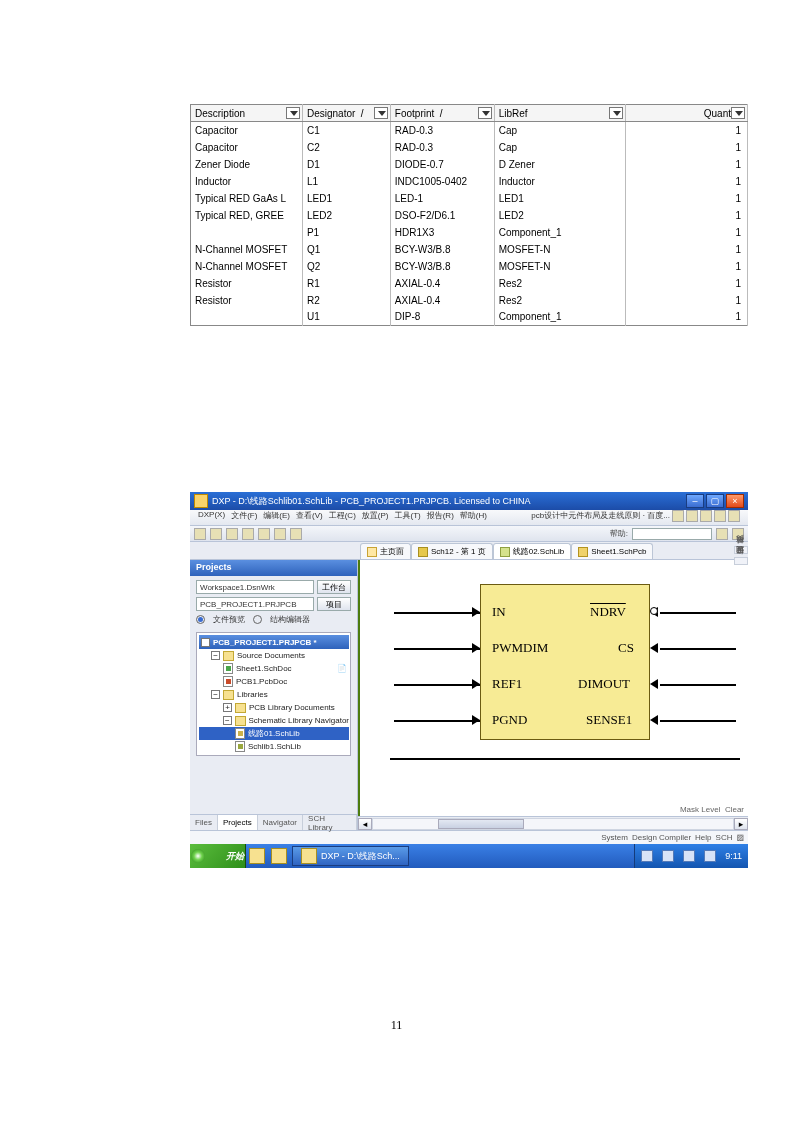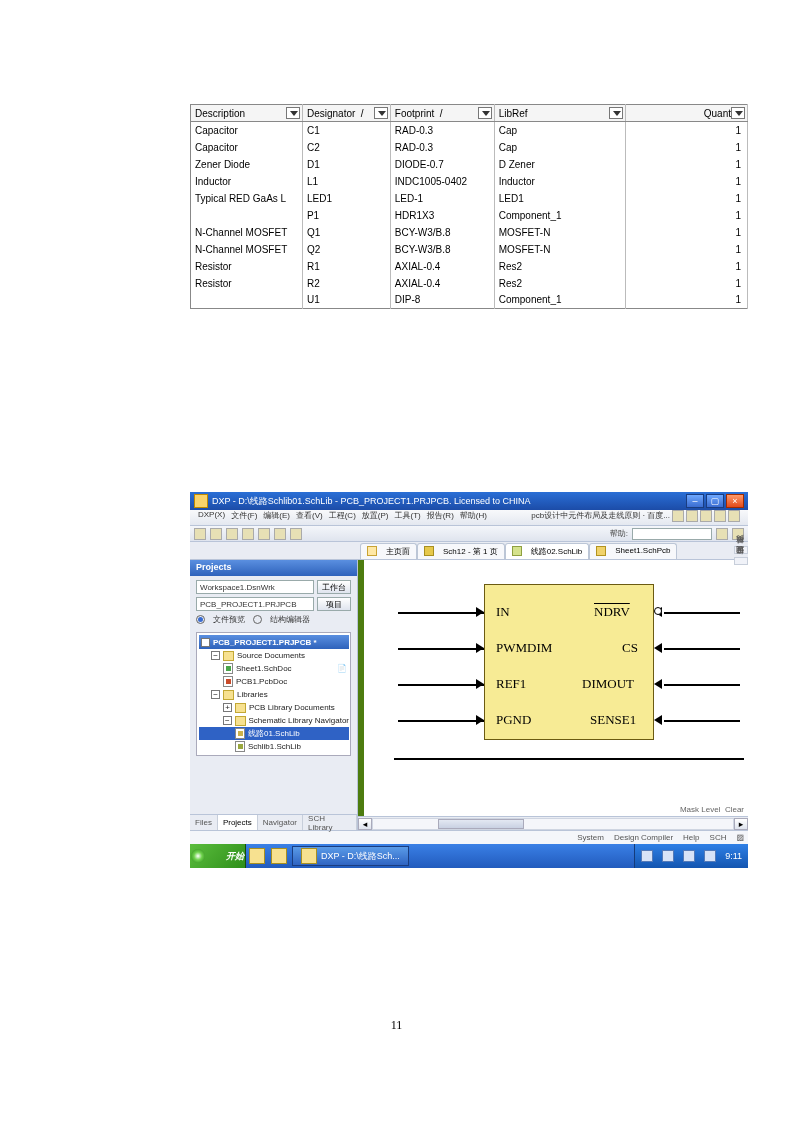--- a/index.html
+++ b/index.html
@@ -100,21 +100,21 @@
   }
   .toolbar2 .field{
     background:#fff; border:1px solid #9aa; height:12px; width:80px;
   }
   .doc-tabs {
     height: 18px; background:#e9ecf3; border-bottom:1px solid #b9c4d8;
     display:flex; align-items:flex-end; padding-left: 170px; gap:0;
     font-size:8px;
   }
   .dtab {
-    display:flex; align-items:flex-start; gap:9px;
+    display:flex; align-items:center; gap:3px;
     padding:2px 6px; border:1px solid #bcc6d6; border-bottom:none;
     background:#f7f8fb; height:16px;
     border-top-left-radius:3px; border-top-right-radius:3px;
   }
   .dtab .ticon{ width:10px; height:10px; }
   .tico-home{ background:#ffe8a5; border:1px solid #c9a334;}
   .tico-sch{ background:#e6c84b; border:1px solid #a88f20;}
   .tico-libsch{ background:#d5e28c; border:1px solid #8fa040;}
   .tico-sheet{ background:#f0d26a; border:1px solid #b39320;}
   .dtab.active { background:#fff; }
@@ -165,21 +165,21 @@
   .panel-bot-tabs{
     height:16px; border-top:1px solid #b9c4d8; display:flex; font-size:8px;
   }
   .panel-bot-tabs .bt{
     padding:2px 5px; border-right:1px solid #c7ceda; color:#555; display:flex; align-items:center;
   }
   .panel-bot-tabs .bt.active{ background:#fff; color:#000;}
   .canvas-wrap{ flex:1; display:flex; flex-direction:column; position:relative; }
   .canvas{
     flex:1; background:#fff; position:relative; overflow:hidden;
-    border-left:6px solid #4d7c0f;
+    border-left:2px solid #4d7c0f;
   }
   .chip{
     position:absolute; left:120px; top:24px; width:170px; height:156px;
     background:#f7eb95; border:1px solid #6b5b12;
   }
   .pinln{ position:absolute; height:0; border-top:2px solid #000;}
   .ptri{ position:absolute; width:0; height:0;}
   .ptri.left{ border-top:5px solid transparent; border-bottom:5px solid transparent; border-left:8px solid #000;}
   .ptri.right{ border-top:5px solid transparent; border-bottom:5px solid transparent; border-right:8px solid #000;}
   .pcirc{ position:absolute; width:8px; height:8px; border:1.5px solid #000; border-radius:50%; background:#fff;}
@@ -187,21 +187,21 @@
   .plabel.bar{ text-decoration: overline;}
   .scroll-h{
     height:14px; background:#e9ecf3; border-top:1px solid #b9c4d8;
     display:flex; align-items:center;
   }
   .sarrow{ width:14px; height:12px; background:linear-gradient(#fff,#dfe4ee); border:1px solid #aab; display:flex; align-items:center; justify-content:center;}
   .strack{ flex:1; height:12px; background:#f5f6fa; border:1px solid #cfd5e1; position:relative;}
   .sthumb{ position:absolute; left:18%; width:24%; top:0; bottom:0; background:linear-gradient(#e3e8f2,#c9d1e2); border:1px solid #aab;}
   .bottom-status{
     height:14px; background:#f4f6fa; border-top:1px solid #b9c4d8;
-    display:flex; align-items:center; font-size:8px; color:#555; padding:0 4px; gap:10px;
+    display:flex; align-items:center; font-size:8px; color:#555; padding:0 4px; gap:4px;
   }
   .bottom-status .spacer{flex:1;}
   .side-tabs{
     position:absolute; right:0; top:54px; width:14px;
     display:flex; flex-direction:column; gap:3px; font-size:8px; color:#555;
   }
   .side-tabs .vtab{
     writing-mode: vertical-rl; transform: rotate(180deg);
     background:#f0f2f8; border:1px solid #c7ceda; padding:3px 1px;
   }
@@ -284,20 +284,27 @@
           <td>L1</td>
           <td>INDC1005-0402</td>
           <td>Inductor</td>
           <td class="qty">1</td>
         </tr>
         <tr>
           <td>Typical RED GaAs L</td>
           <td>LED1</td>
           <td>LED-1</td>
           <td>LED1</td>
+          <td class="qty">1</td>
+        </tr>
+        <tr>
+          <td>Typical RED, GREE</td>
+          <td>LED2</td>
+          <td>DSO-F2/D6.1</td>
+          <td>LED2</td>
           <td class="qty">1</td>
         </tr>
         <tr>
           <td></td>
           <td>P1</td>
           <td>HDR1X3</td>
           <td>Component_1</td>
           <td class="qty">1</td>
         </tr>
         <tr>

